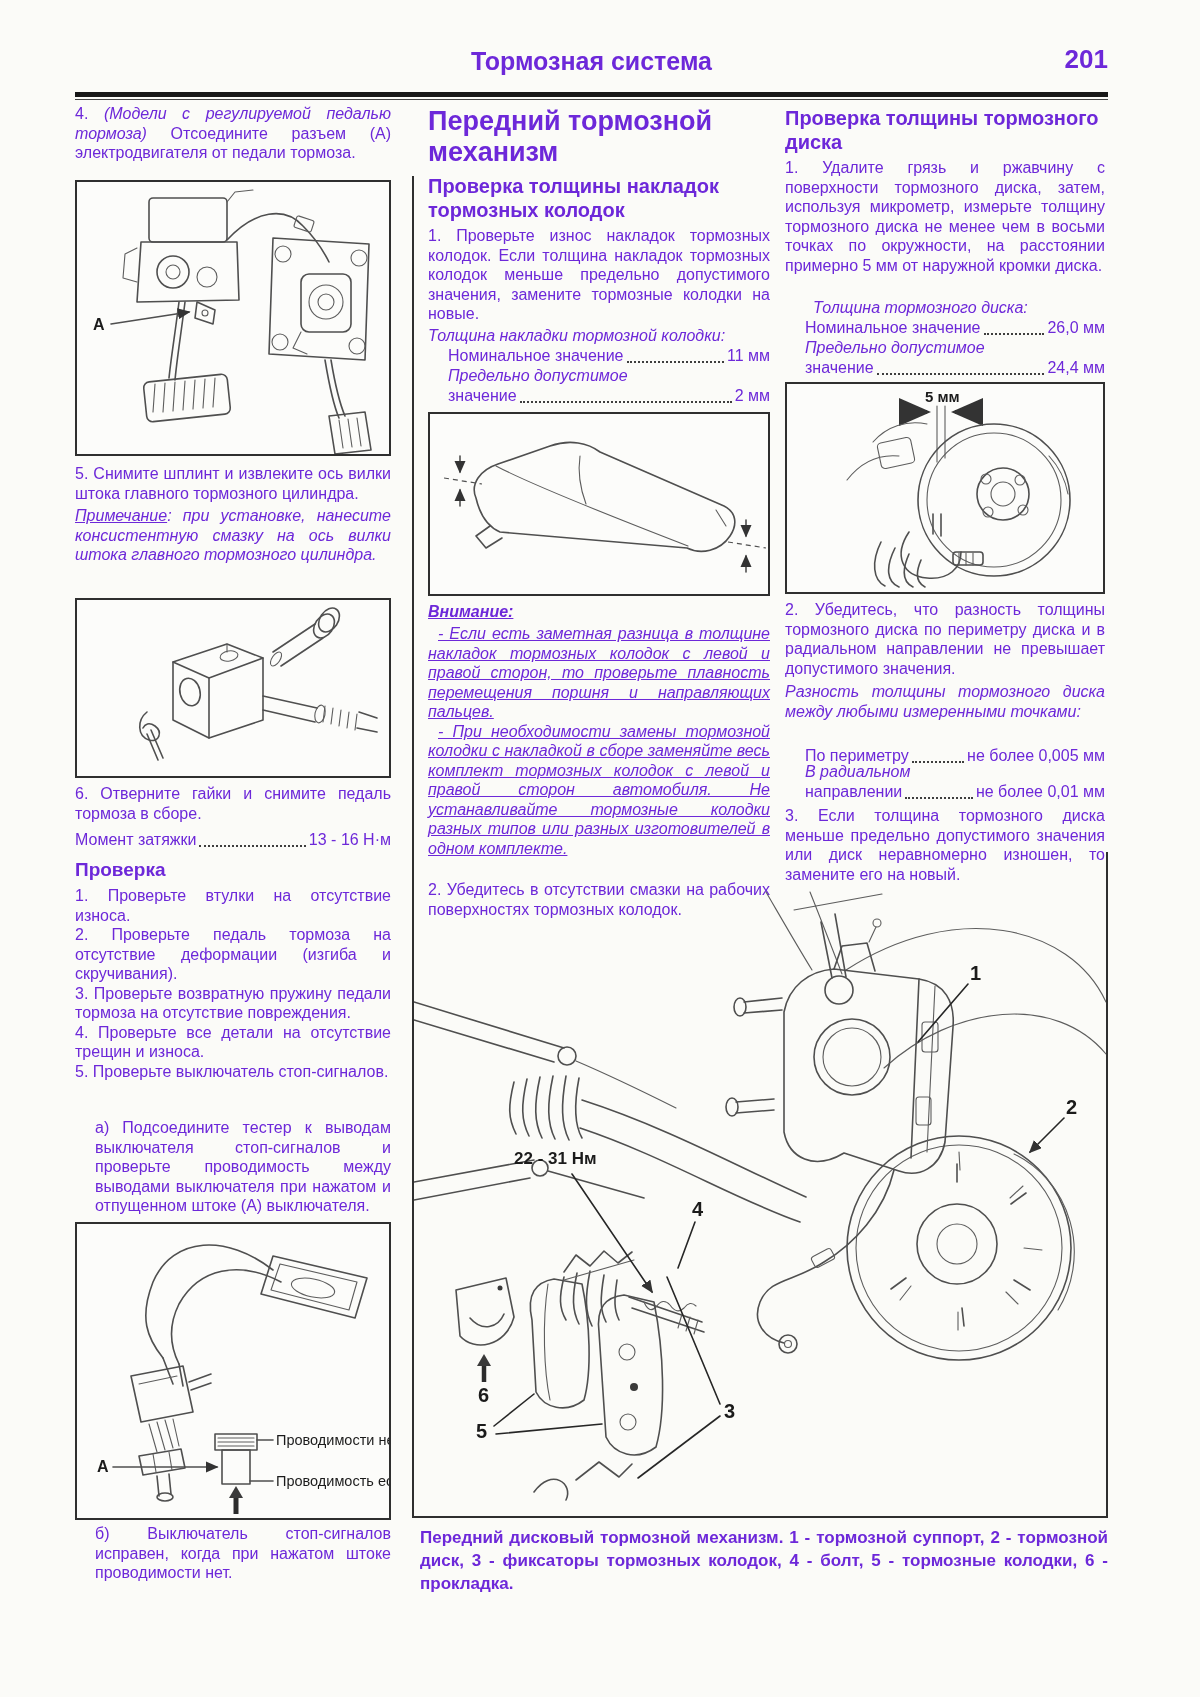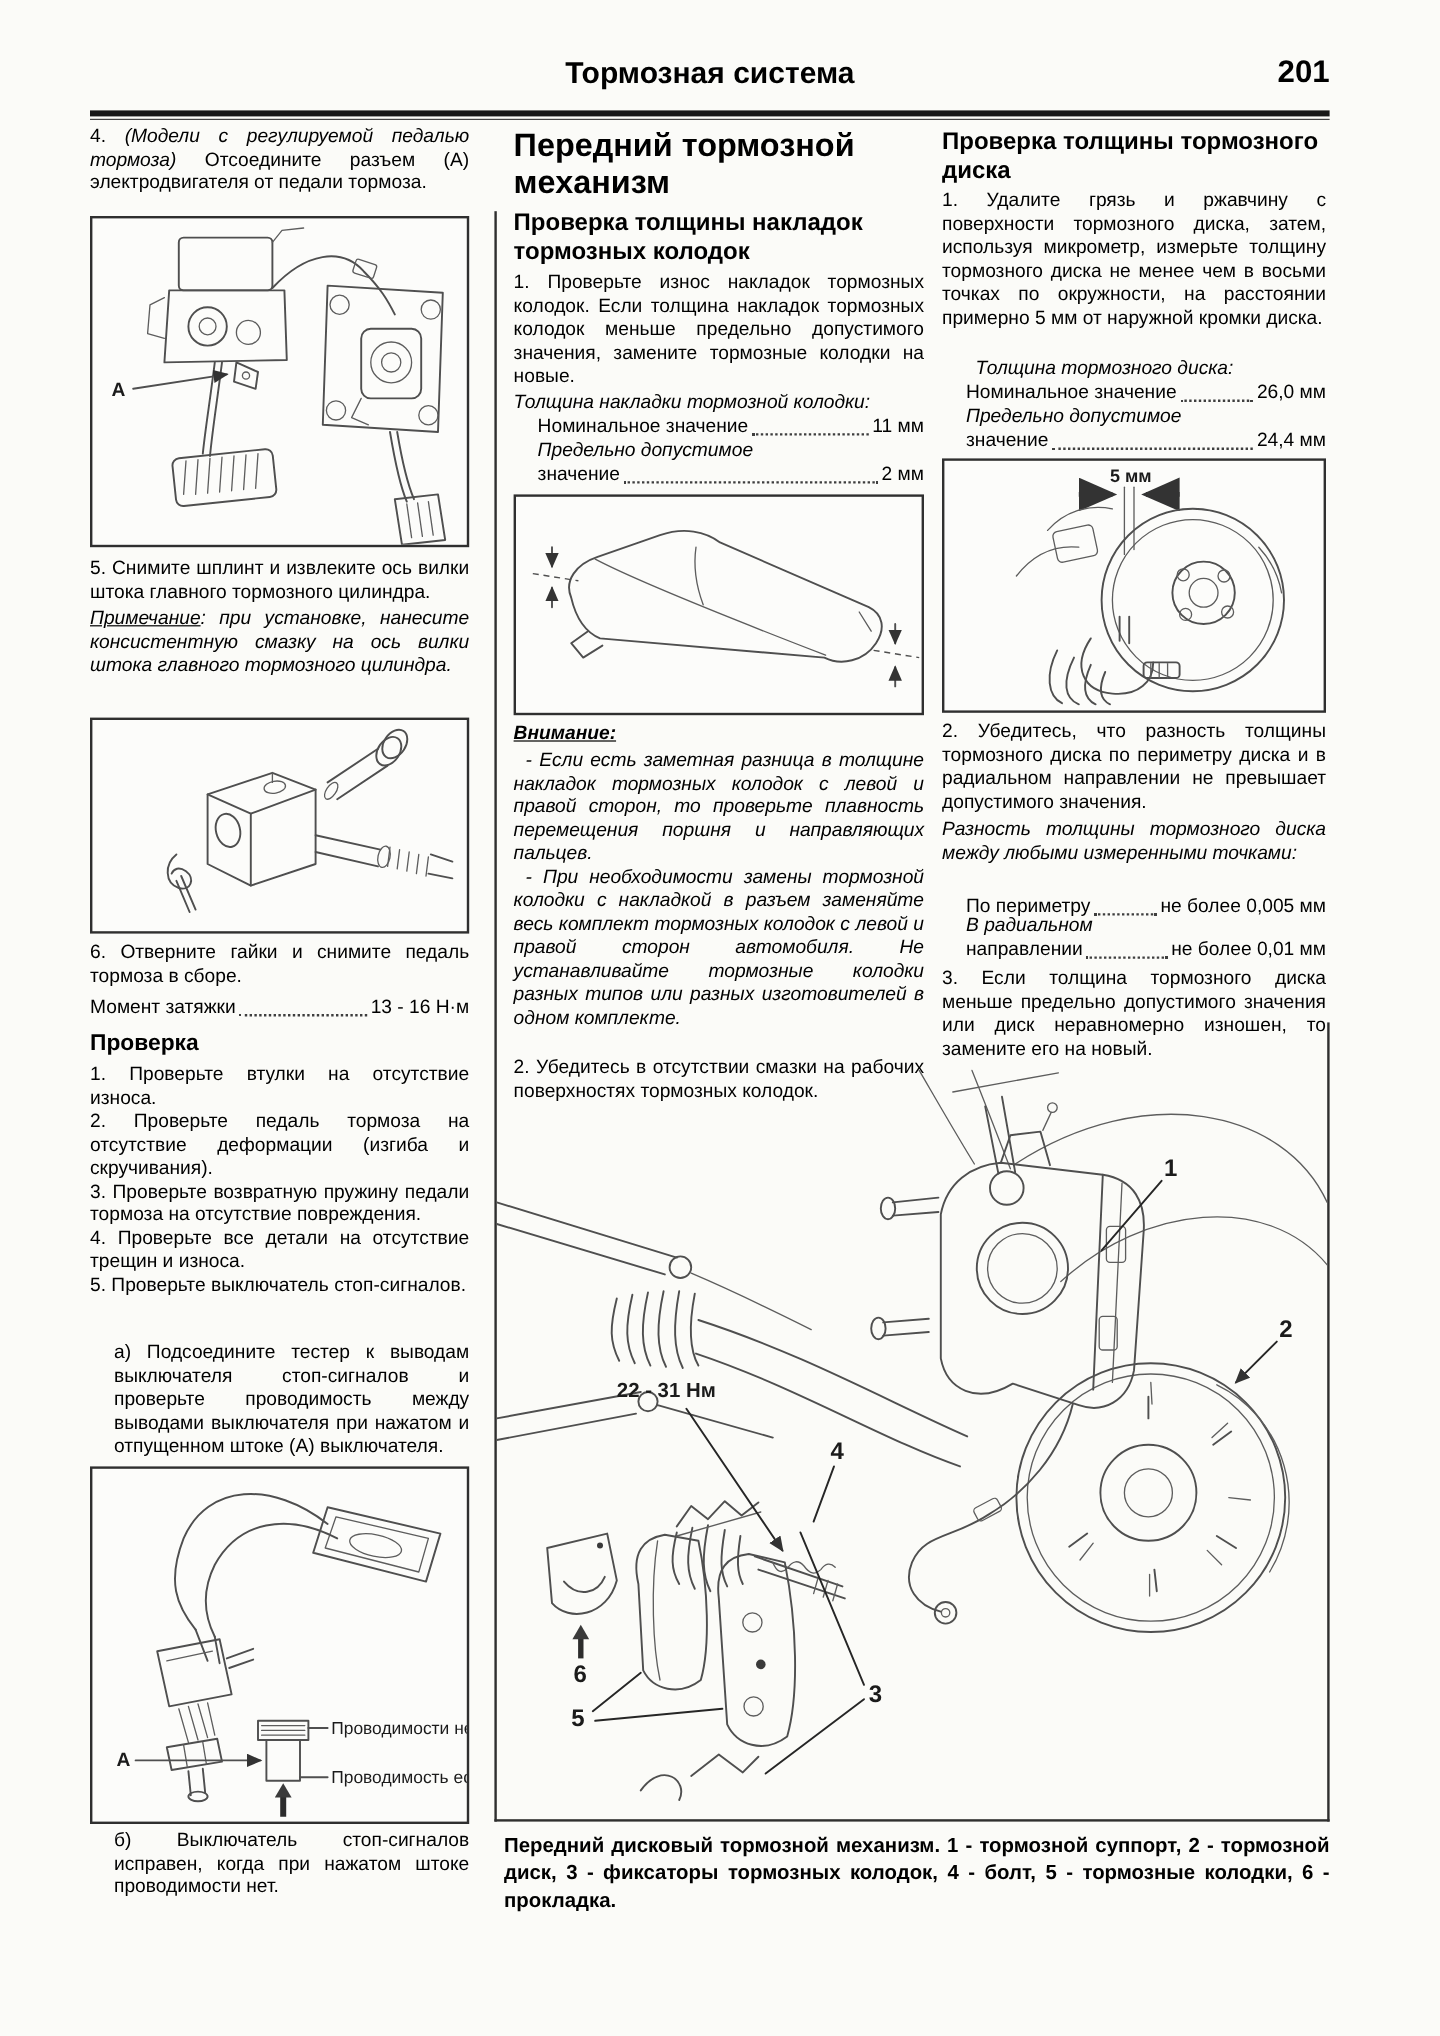--- a/index.html
+++ b/index.html
@@ -1,19 +1,19 @@
 <!DOCTYPE html>
 <html><head>
 <meta charset="utf-8">
 <style>
   html,body{margin:0;padding:0;background:#e8e8e6;}
   .page{position:relative;width:1200px;height:1697px;background:#fbfbf8;
         font-family:"Liberation Sans",sans-serif;color:#1d1d1d;overflow:hidden;}
   .abs{position:absolute;}
-  .t{position:absolute;font-size:16px;line-height:19.5px;text-align:justify;color:#000000;}
+  .t{position:absolute;font-size:16px;line-height:19.5px;text-align:justify;color:#6d28d9;}
   .it{font-style:italic;}
   .b{font-weight:bold;}
   .u{text-decoration:underline;}
   .h-title{font-size:25px;font-weight:bold;text-align:center;}
   .h-page{font-size:26px;font-weight:bold;text-align:right;}
   .h1m{font-size:27px;line-height:31px;font-weight:bold;text-align:left;}
   .h2m{font-size:20px;line-height:24px;font-weight:bold;text-align:left;}
   .h3m{font-size:19px;line-height:23px;font-weight:bold;text-align:left;}
   .figbox{position:absolute;border:2px solid #2f2f2f;background:#fcfcfa;}
   .hrule{position:absolute;background:#181818;}
@@ -247,23 +247,23 @@
       <line x1="30" y1="92" x2="30" y2="76" class="ln" marker-end="url(#ah)"></line>
       <line x1="14" y1="64" x2="52" y2="70" stroke="#4f4f4f" stroke-width="1.2" stroke-dasharray="5 4"></line>
 
       <line x1="316" y1="106" x2="316" y2="122" class="ln" marker-end="url(#ah)"></line>
       <line x1="316" y1="158" x2="316" y2="142" class="ln" marker-end="url(#ah)"></line>
       <line x1="298" y1="128" x2="336" y2="134" stroke="#4f4f4f" stroke-width="1.2" stroke-dasharray="5 4"></line>
     </svg>
   </div>
 
   <div class="t it b u" style="left:428px;top:602px;width:342px;text-align:left;">Внимание:</div>
-  <div class="t it" style="left:428px;top:624px;width:342px;">
+  <div class="t it" style="left:428px;top:624px;width:342px;text-decoration:underline;">
     <div style="text-indent:10px;">- Если есть заметная разница в толщине накладок тормозных колодок с левой и правой сторон, то проверьте плавность перемещения поршня и направляющих пальцев.</div>
-    <div style="text-indent:10px;">- При необходимости замены тормозной колодки с накладкой в разъем заменяйте весь комплект тормозных колодок с левой и правой сторон автомобиля. Не устанавливайте тормозные колодки разных типов или разных изготовителей в одном комплекте.</div>
+    <div style="text-indent:10px;">- При необходимости замены тормозной колодки с накладкой в сборе заменяйте весь комплект тормозных колодок с левой и правой сторон автомобиля. Не устанавливайте тормозные колодки разных типов или разных изготовителей в одном комплекте.</div>
   </div>
   <div class="t" style="left:428px;top:880px;width:342px;">2. Убедитесь в отсутствии смазки на рабочих поверхностях тормозных колодок.</div>
 
   <div class="t h2m" style="left:785px;top:106px;width:320px;">Проверка толщины тормозного диска</div>
   <div class="t" style="left:785px;top:158px;width:320px;">1. Удалите грязь и ржавчину с поверхности тормозного диска, затем, используя микрометр, измерьте толщину тормозного диска не менее чем в восьми точках по окружности, на расстоянии примерно 5 мм от наружной кромки диска.</div>
 
   <div class="t it" style="left:813px;top:298px;width:320px;">Толщина тормозного диска:</div>
   <div class="t spec ind" style="left:785px;top:318px;width:300px;">
     <span class="lbl">Номинальное значение</span>
     <span class="dots"></span>

